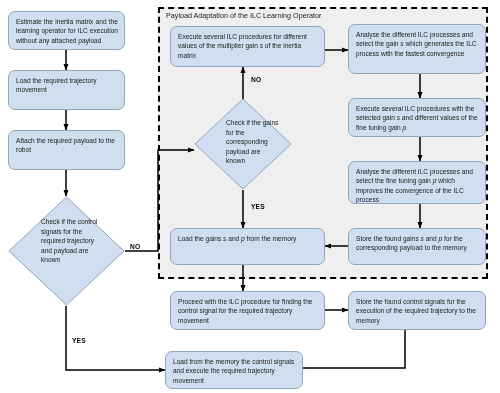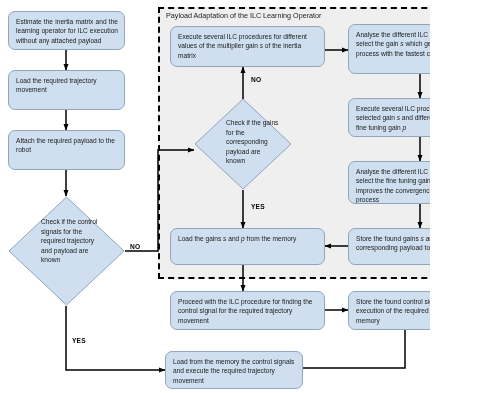--- a/index.html
+++ b/index.html
@@ -5,21 +5,21 @@
   html, body {
     margin: 0;
     padding: 0;
     background: #ffffff;
   }
   body {
     font-family: "Liberation Sans", sans-serif;
   }
   #canvas {
     position: relative;
-    width: 430px;
+    width: 500px;
     height: 393px;
     background: #ffffff;
     overflow: hidden;
   }
   svg.layer {
     position: absolute;
     left: 0;
     top: 0;
     width: 500px;
     height: 393px;

